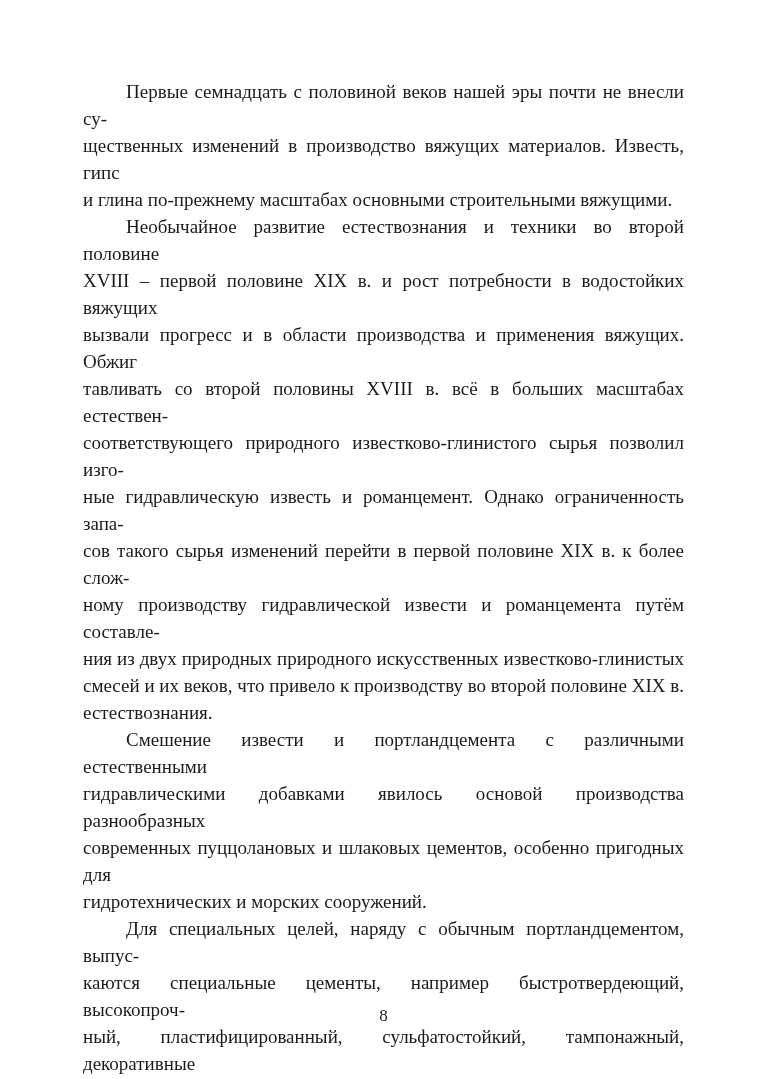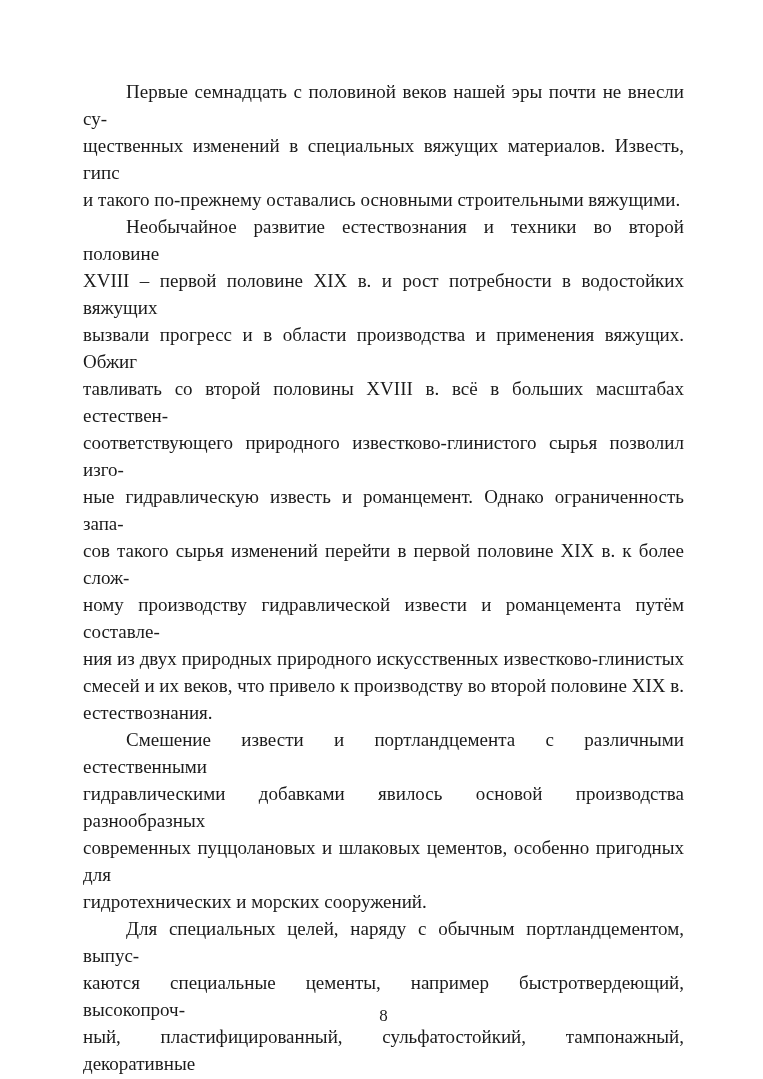--- a/index.html
+++ b/index.html
@@ -53,22 +53,22 @@
     color: #1b1b1b;
   }
 </style>
 </head>
 <body>
 
 <div class="page">
   <div class="text-block">
       <div class="paragraph">
         <div class="text-line first">Первые семнадцать с половиной веков нашей эры почти не внесли су-</div>
-        <div class="text-line">щественных изменений в специальных вяжущих материалов. Известь, гипс</div>
-        <div class="text-line last">и такого по-прежнему оставались основными строительными вяжущими.</div>
+        <div class="text-line">щественных изменений в производство вяжущих материалов. Известь, гипс</div>
+        <div class="text-line last">и глина по-прежнему масштабах основными строительными вяжущими.</div>
       </div>
       <div class="paragraph">
         <div class="text-line first">Необычайное развитие естествознания и техники во второй половине</div>
         <div class="text-line">XVIII – первой половине XIX в. и рост потребности в водостойких вяжущих</div>
         <div class="text-line">вызвали прогресс и в области производства и применения вяжущих. Обжиг</div>
         <div class="text-line">тавливать со второй половины XVIII в. всё в больших масштабах естествен-</div>
         <div class="text-line">соответствующего природного известково-глинистого сырья позволил изго-</div>
         <div class="text-line">ные гидравлическую известь и романцемент. Однако ограниченность запа-</div>
         <div class="text-line">сов такого сырья изменений перейти в первой половине XIX в. к более слож-</div>
         <div class="text-line">ному производству гидравлической извести и романцемента путём составле-</div>

